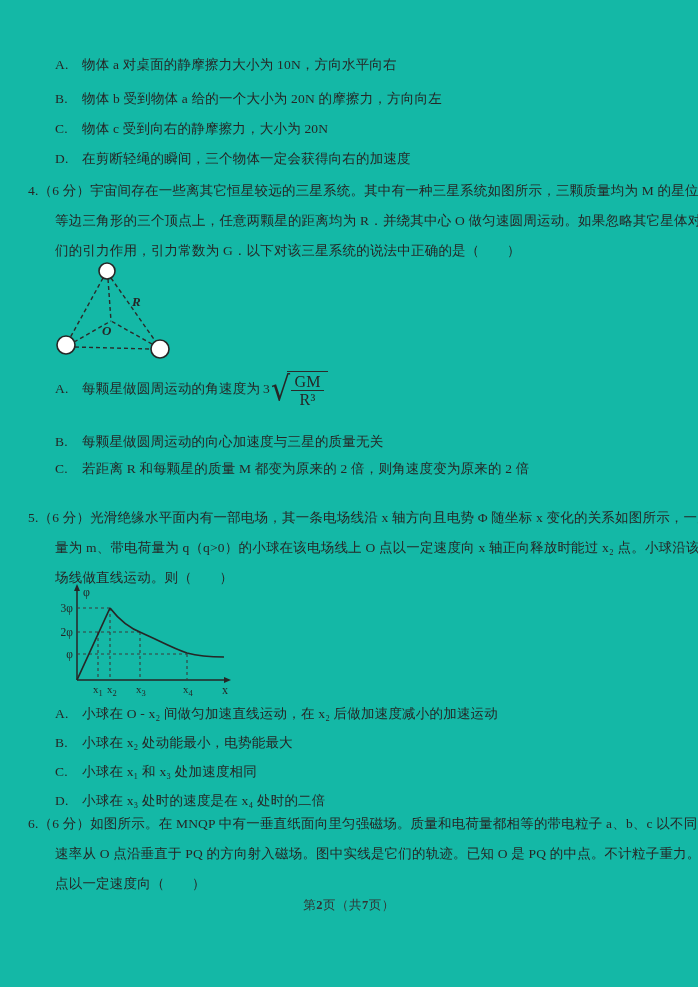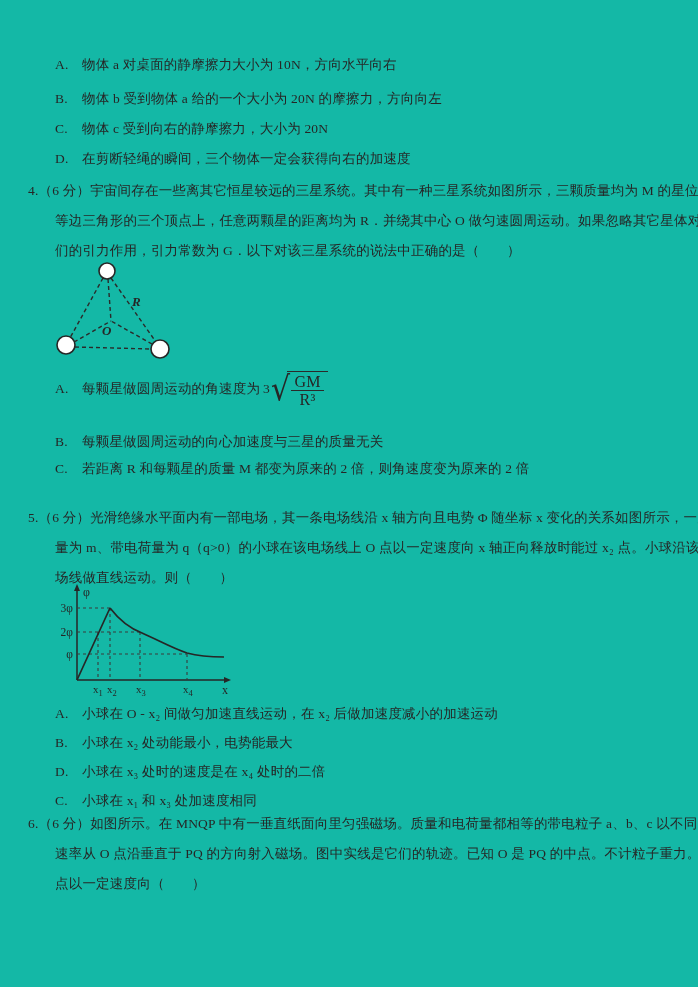--- a/index.html
+++ b/index.html
@@ -186,27 +186,30 @@
   </figure>
 
   <section class="block" id="q5-options" style="top:699px">
     <div class="opt">
       <span class="olabel">A.</span><span>小球在 O - x₂ 间做匀加速直线运动，在 x₂ 后做加速度减小的加速运动</span>
     </div>
     <div class="opt">
       <span class="olabel">B.</span><span>小球在 x₂ 处动能最小，电势能最大</span>
     </div>
     <div class="opt">
+      <span class="olabel">C.</span><span>小球在 x₁ 和 x₃ 处加速度相同</span>
+    </div>
+    <div class="opt">
       <span class="olabel">D.</span><span>小球在 x₃ 处时的速度是在 x₄ 处时的二倍</span>
-    </div>
-    <div class="opt">
-      <span class="olabel">C.</span><span>小球在 x₁ 和 x₃ 处加速度相同</span>
     </div>
   </section>
 
   <section class="block" style="top:809px">
     <div class="qline">6.（6 分）如图所示。在 MNQP 中有一垂直纸面向里匀强磁场。质量和电荷量都相等的带电粒子 a、b、c 以不同的</div>
     <div class="qline cont">速率从 O 点沿垂直于 PQ 的方向射入磁场。图中实线是它们的轨迹。已知 O 是 PQ 的中点。不计粒子重力。下列</div>
     <div class="qline cont">点以一定速度向（　　）</div>
   </section>
 
+  <div class="footer">
+    <span>第</span><span class="num">2</span><span>页（共</span><span class="num">7</span><span>页）</span>
+  </div>
 
 </div>
 
 </body></html>

